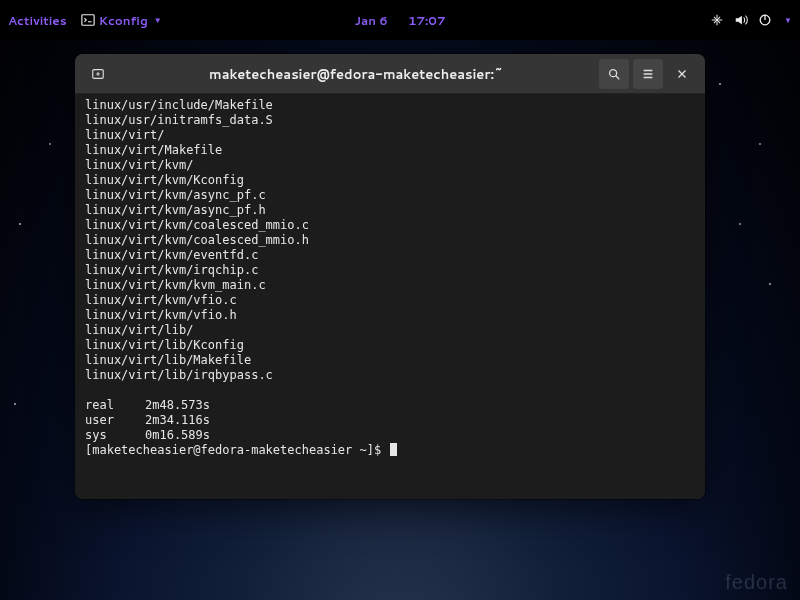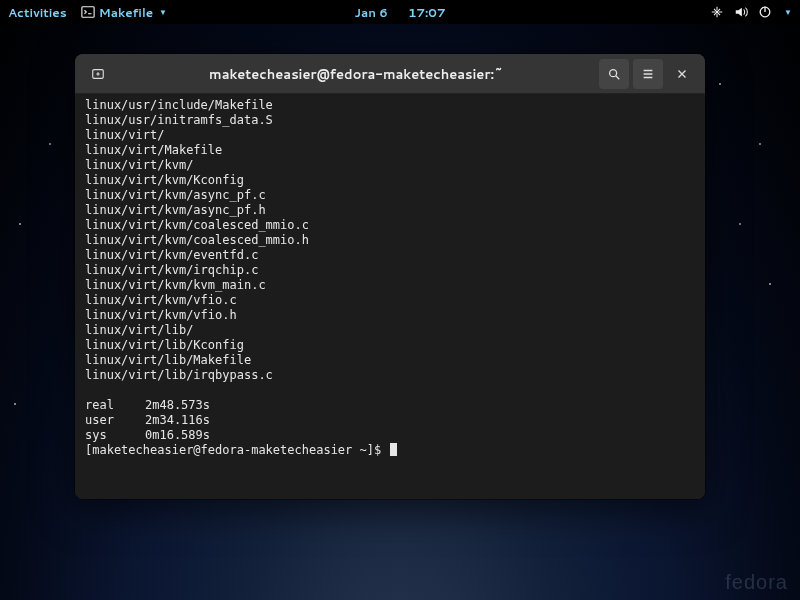--- a/index.html
+++ b/index.html
@@ -7,27 +7,27 @@
     width: 800px;
     height: 600px;
     overflow: hidden;
     font-family: "Cantarell", "Helvetica Neue", sans-serif;
     background: radial-gradient(ellipse at 50% 120%, #2a3850 0%, #12203a 30%, #0a1530 50%, #040918 70%, #000 100%);
     position: relative;
     color: #fff;
   }
   
   .topbar {
-    height: 24px;
+    height: 40px;
     background: #000;
     display: flex;
     align-items: center;
     font-size: 12px;
     font-weight: 600;
-    color: #7dd3fc;
+    color: #8b5cf6;
     padding: 0 8px;
     position: relative;
     z-index: 10;
   }
   .topbar-left { display: flex; align-items: center; gap: 14px; }
   .topbar-center {
     position: absolute; left: 50%; transform: translateX(-50%);
     display: flex; gap: 20px;
   }
   .topbar-right { margin-left: auto; display: flex; align-items: center; gap: 10px; }
@@ -112,21 +112,21 @@
 <body>
 
 <div class="topbar">
   <div class="topbar-left">
     <span>Activities</span>
     <span class="app-menu">
       <svg viewBox="0 0 16 16">
           <rect x="1" y="2" width="14" height="12" rx="1" fill="none" stroke="#eee" stroke-width="1.3"></rect>
           <path d="M4 6l2 2-2 2M8 10h4" stroke="#eee" stroke-width="1.3" fill="none"></path>
         </svg>
-      <span>Makefile</span>
+      <span>Kconfig</span>
       <span class="tri-down">▼</span>
     </span>
   </div>
   <div class="topbar-center">
     <span>Jan 6</span>
     <span>17:07</span>
   </div>
   <div class="topbar-right">
     <svg viewBox="0 0 16 16">
         <path d="M8 2v4M8 10v4M2 8h4M10 8h4M4.5 4.5l2.5 2.5M9 9l2.5 2.5M11.5 4.5L9 7M7 9l-2.5 2.5" stroke="#eee" stroke-width="1.2"></path>

